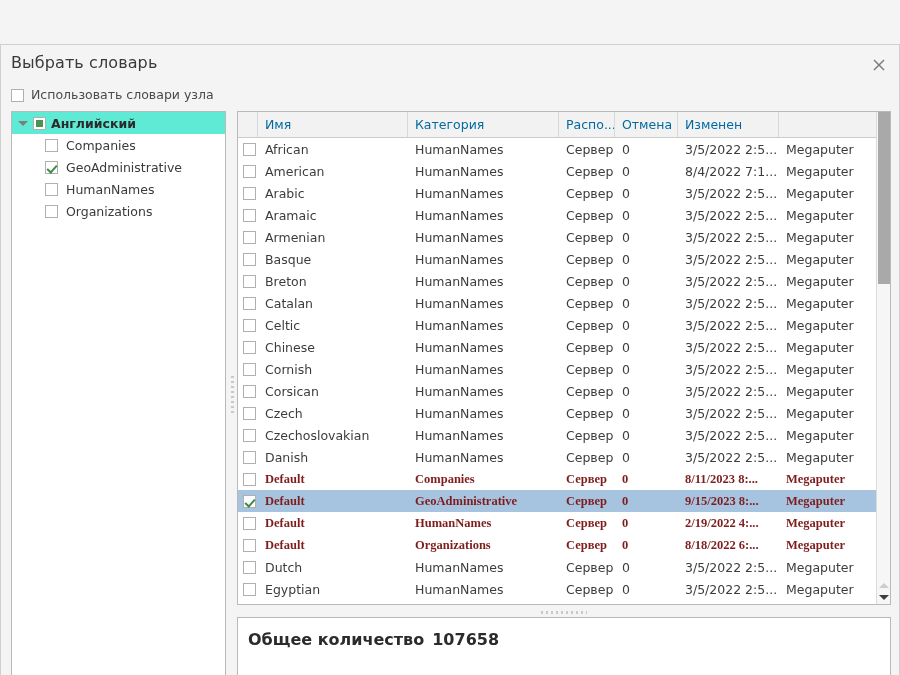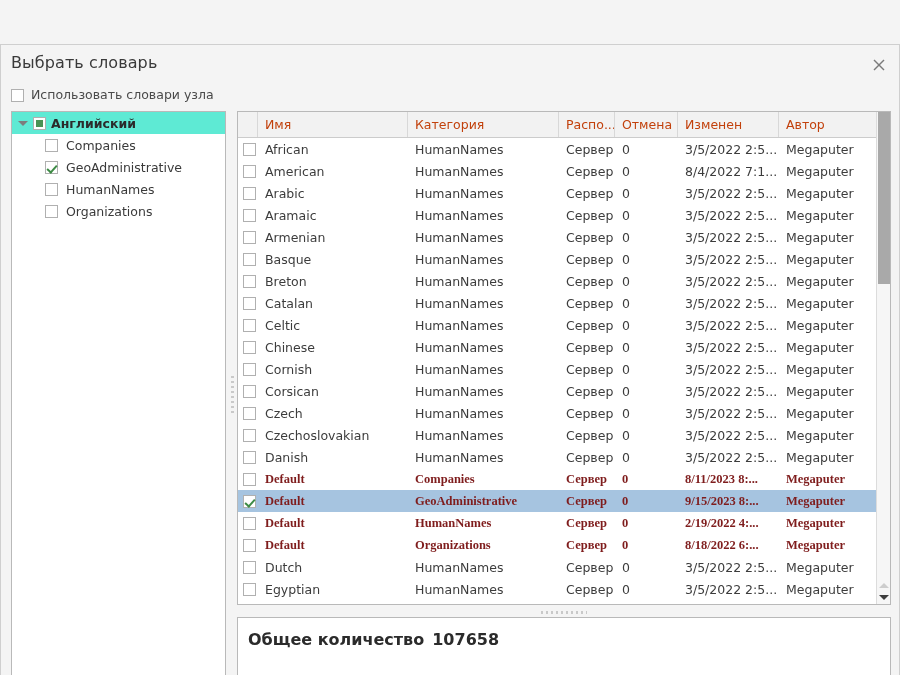--- a/index.html
+++ b/index.html
@@ -112,21 +112,21 @@
     background: #ffffff;
     border: 1px solid #b9b9b9;
     overflow: hidden;
   }
   .thead {
     display: flex; height: 26px;
     background: #f2f2f2;
     border-bottom: 1px solid #cccccc;
   }
   .th {
-    font-size: 12.5px; color: #c2410c;
+    font-size: 12.5px; color: #0369a1;
     display: flex; align-items: center;
     padding-left: 7px;
     border-right: 1px solid #d8d8d8;
     overflow: hidden; white-space: nowrap;
     flex: 0 0 auto;
   }
   .th.cbcol { width: 20px; padding-left: 0; }
   .tbody { position: relative; }
   .trow {
     display: flex; height: 22px; align-items: center;
@@ -270,21 +270,20 @@
   </div>
 
   <div class="table-panel">
     <div class="thead">
       <div class="th c-chk cbcol"></div>
       <div class="th c-name">Имя</div>
       <div class="th c-cat">Категория</div>
       <div class="th c-loc">Распо...</div>
       <div class="th c-ver">Отмена</div>
       <div class="th c-mod">Изменен</div>
-      <div class="th c-aut">Автор</div>
     </div>
     <div class="tbody" id="table-body">
         <div class="trow">
           <div class="td c-chk cbcol">
             <span class="cb"></span>
           </div>
           <div class="td c-name">African</div>
           <div class="td c-cat">HumanNames</div>
           <div class="td c-loc">Сервер</div>
           <div class="td c-ver">0</div>

